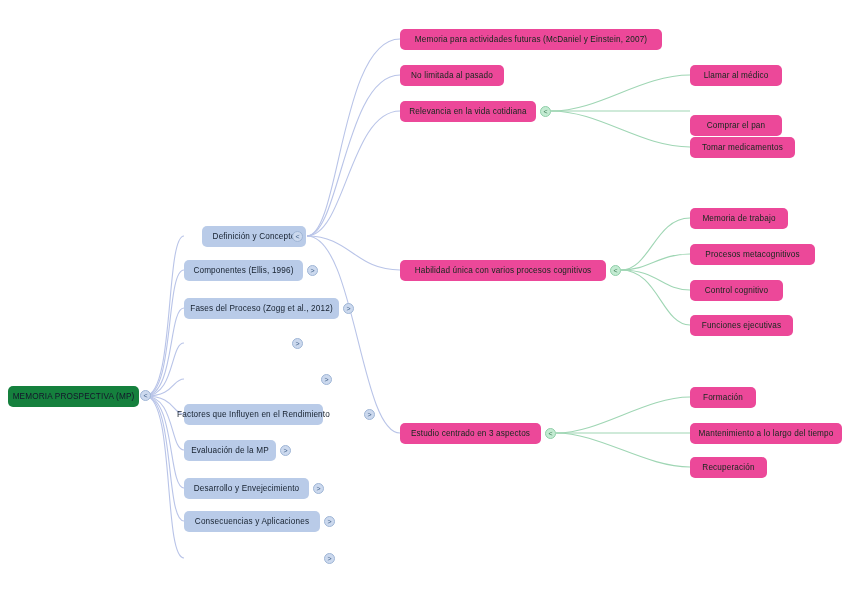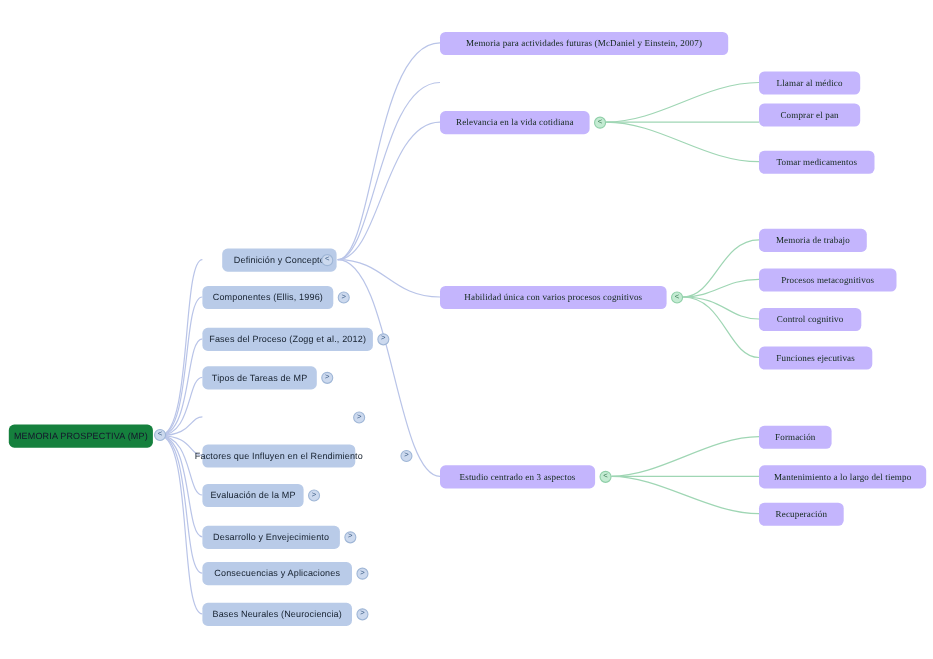--- a/index.html
+++ b/index.html
@@ -44,23 +44,22 @@
     background: #15803d;
     color: #14142b;
     border-radius: 5px;
     font-size: 8.2px;
   }
   .node-l1 {
     background: #b9cbe8;
     color: #15202e;
   }
   .node-green {
-    background: #c4b5fd;
+    background: #ec4899;
     color: #12281b;
-    font-family: Liberation Serif, serif;
   }
   .toggle {
     position: absolute;
     width: 11px;
     height: 11px;
     border-radius: 50%;
     display: flex;
     align-items: center;
     justify-content: center;
     font-size: 7px;
@@ -146,23 +145,20 @@
     <span>&gt;</span>
   </div>
 
   <div class="node node-l1" style="left:184px; top:298px; width:155px;">
     <span>Fases del Proceso (Zogg et al., 2012)</span>
   </div>
   <div class="toggle toggle-blue" style="left:343px; top:303px;">
     <span>&gt;</span>
   </div>
 
-  <div class="node node-l1" style="left:184px; top:333px; width:104px;">
-    <span>Tipos de Tareas de MP</span>
-  </div>
   <div class="toggle toggle-blue" style="left:292px; top:338px;">
     <span>&gt;</span>
   </div>
 
   <div class="toggle toggle-blue" style="left:321px; top:374px;">
     <span>&gt;</span>
   </div>
 
   <div class="node node-l1" style="left:184px; top:404px; width:139px;">
     <span>Factores que Influyen en el Rendimiento</span>
@@ -185,31 +181,31 @@
     <span>&gt;</span>
   </div>
 
   <div class="node node-l1" style="left:184px; top:511px; width:136px;">
     <span>Consecuencias y Aplicaciones</span>
   </div>
   <div class="toggle toggle-blue" style="left:324px; top:516px;">
     <span>&gt;</span>
   </div>
 
-  <div class="node node-l1" style="left:184px; top:548px; width:136px;">
-    <span>Bases Neurales (Neurociencia)</span>
-  </div>
   <div class="toggle toggle-blue" style="left:324px; top:553px;">
     <span>&gt;</span>
   </div>
 
   <div class="node node-green" style="left:400px; top:29px; width:262px;">
     <span>Memoria para actividades futuras (McDaniel y Einstein, 2007)</span>
   </div>
 
+  <div class="node node-green" style="left:400px; top:65px; width:104px;">
+    <span>No limitada al pasado</span>
+  </div>
 
   <div class="node node-green" style="left:400px; top:101px; width:136px;">
     <span>Relevancia en la vida cotidiana</span>
   </div>
   <div class="toggle toggle-green" style="left:540px; top:106px;">
     <span>&lt;</span>
   </div>
 
   <div class="node node-green" style="left:400px; top:260px; width:206px;">
     <span>Habilidad única con varios procesos cognitivos</span>
@@ -221,21 +217,21 @@
   <div class="node node-green" style="left:400px; top:423px; width:141px;">
     <span>Estudio centrado en 3 aspectos</span>
   </div>
   <div class="toggle toggle-green" style="left:545px; top:428px;">
     <span>&lt;</span>
   </div>
 
   <div class="node node-green" style="left:690px; top:65px; width:92px;">
     <span>Llamar al médico</span>
   </div>
-  <div class="node node-green" style="left:690px; top:94px; width:92px;">
+  <div class="node node-green" style="left:690px; top:115px; width:92px;">
     <span>Comprar el pan</span>
   </div>
   <div class="node node-green" style="left:690px; top:137px; width:105px;">
     <span>Tomar medicamentos</span>
   </div>
 
   <div class="node node-green" style="left:690px; top:208px; width:98px;">
     <span>Memoria de trabajo</span>
   </div>
   <div class="node node-green" style="left:690px; top:244px; width:125px;">

